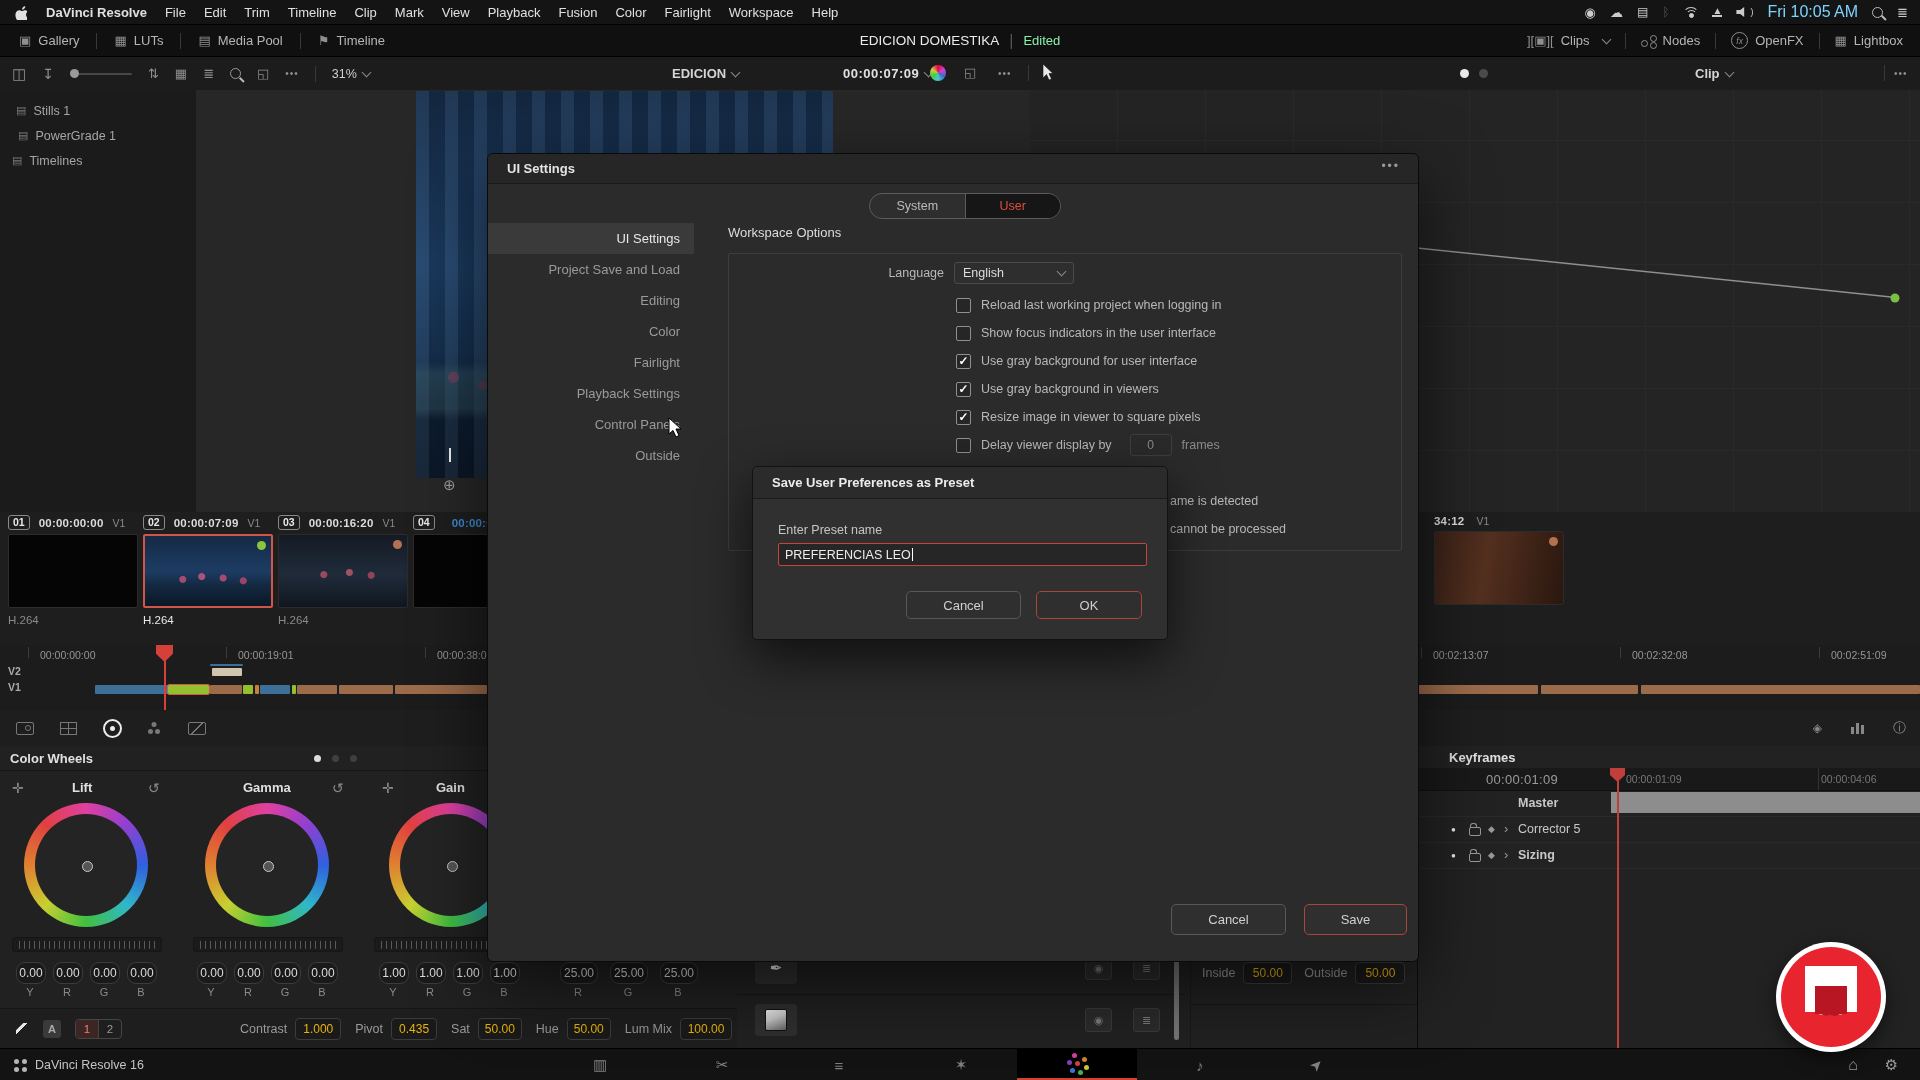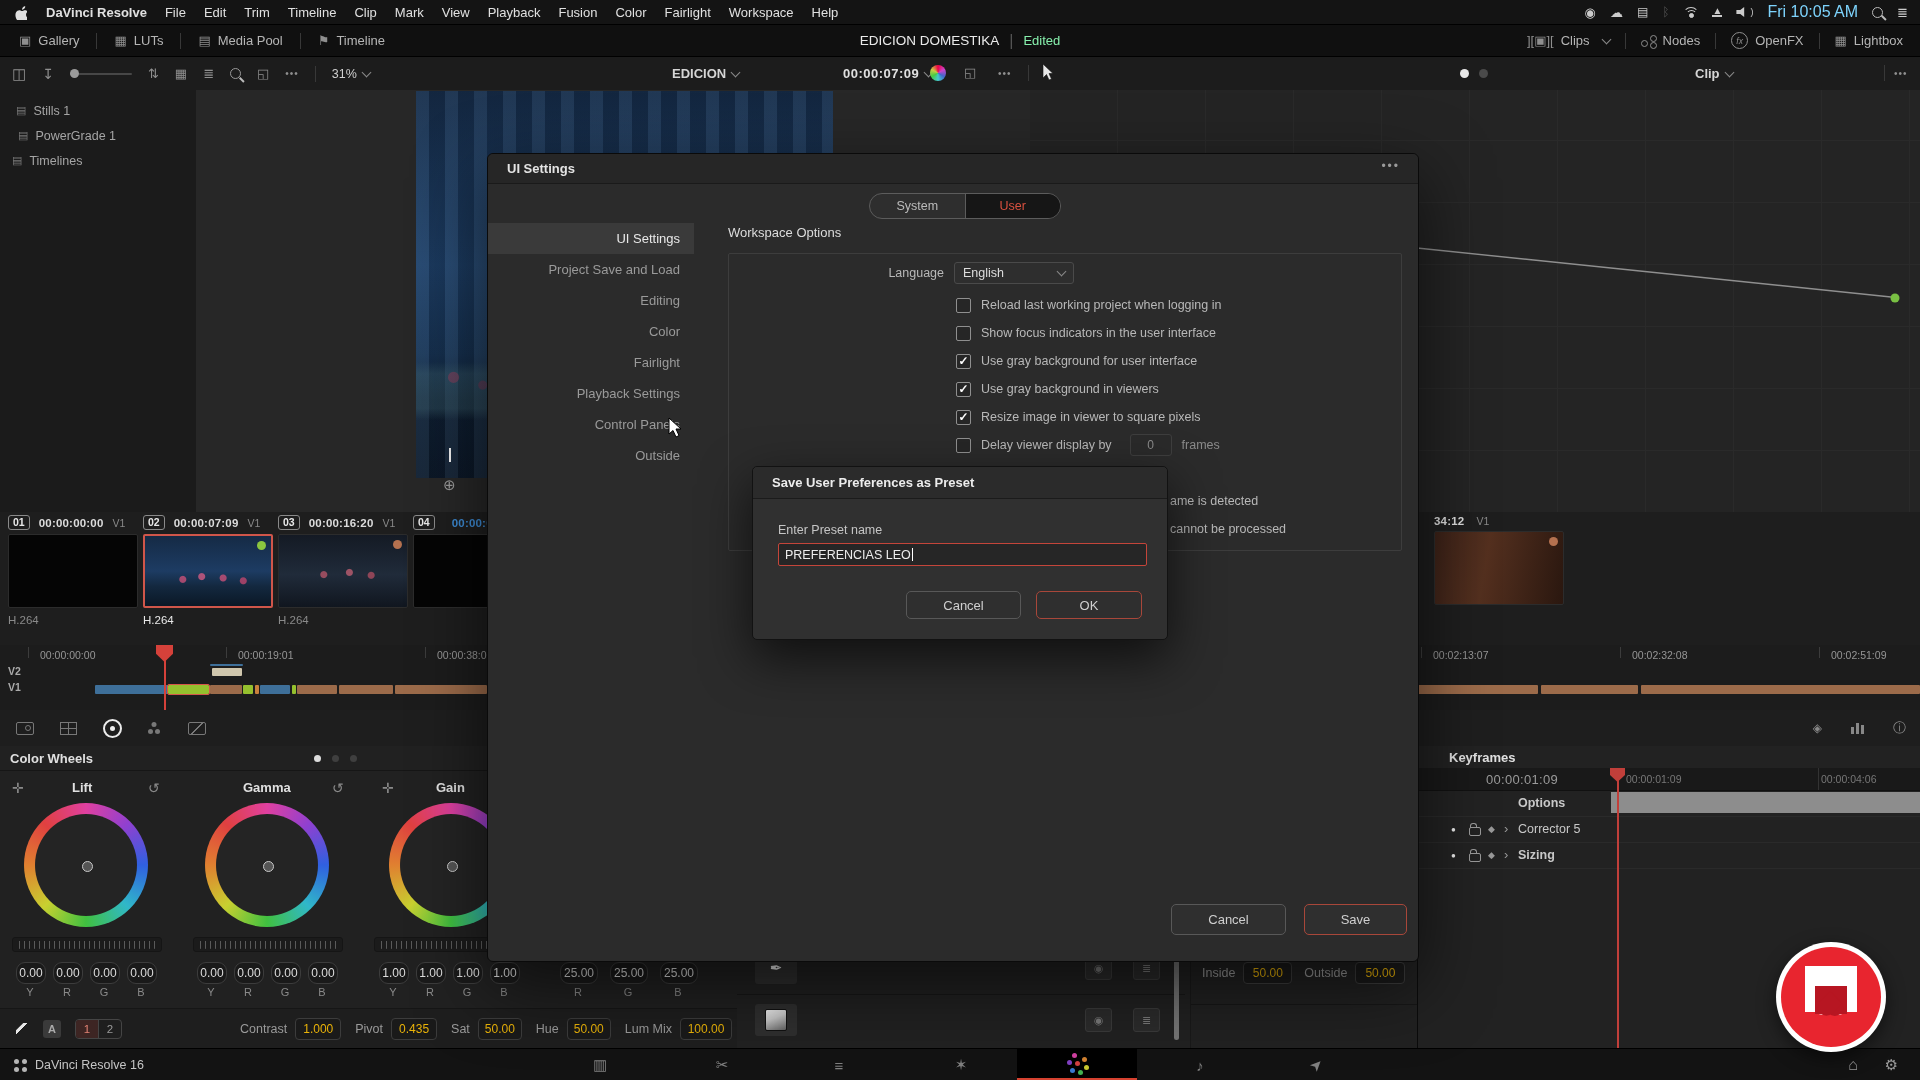--- a/index.html
+++ b/index.html
@@ -536,21 +536,21 @@
 
     </div>
     <div id="kf-body">
         <div style="position: absolute; left: 0px; top: 22px; width: 503px; height: 22px; background: rgb(25, 25, 25); border-bottom: 1px solid rgb(17, 17, 17);">
           <span style="position: absolute; left: 68px; top: 4px; font-size: 13px; color: rgb(154, 154, 154); letter-spacing: 0.3px;">00:00:01:09</span>
           <span style="position: absolute; left: 208px; top: 5px; font-size: 10.5px; color: rgb(119, 119, 119);">00:00:01:09</span>
           <span style="position: absolute; left: 403px; top: 5px; font-size: 10.5px; color: rgb(119, 119, 119);">00:00:04:06</span>
           <span style="position: absolute; left: 400px; top: 0px; width: 1px; height: 22px; background: rgb(51, 51, 51);"></span>
         </div>
         <div style="position: absolute; left: 0px; top: 44px; width: 503px; height: 26px; border-bottom: 1px solid rgb(42, 42, 42); display: flex; align-items: center;">
-          <span class="kfrow-lab" style="position: absolute; left: 100px; font-weight: bold;">Options</span>
+          <span class="kfrow-lab" style="position: absolute; left: 100px; font-weight: bold;">Master</span>
           <span style="position: absolute; left: 193px; top: 2px; width: 310px; height: 21px; background: rgb(141, 141, 141);"></span>
         </div>
         <div style="position: absolute; left: 0px; top: 70px; width: 503px; height: 26px; border-bottom: 1px solid rgb(42, 42, 42); display: flex; align-items: center;">
           <span style="position: absolute; left: 33px; font-size: 8px; color: rgb(232, 232, 232);">●</span>
           <span class="lock" style="position: absolute; left: 51px;"></span>
           <span style="position: absolute; left: 70px; font-size: 9px; color: rgb(153, 153, 153);">◆</span>
           <span style="position: absolute; left: 86px; font-size: 13px; color: rgb(153, 153, 153); margin-top: -2px;">›</span>
           <span class="kfrow-lab" style="position: absolute; left: 100px;">Corrector 5</span>
         </div>
         <div style="position: absolute; left: 0px; top: 96px; width: 503px; height: 26px; border-bottom: 1px solid rgb(42, 42, 42); display: flex; align-items: center;">

